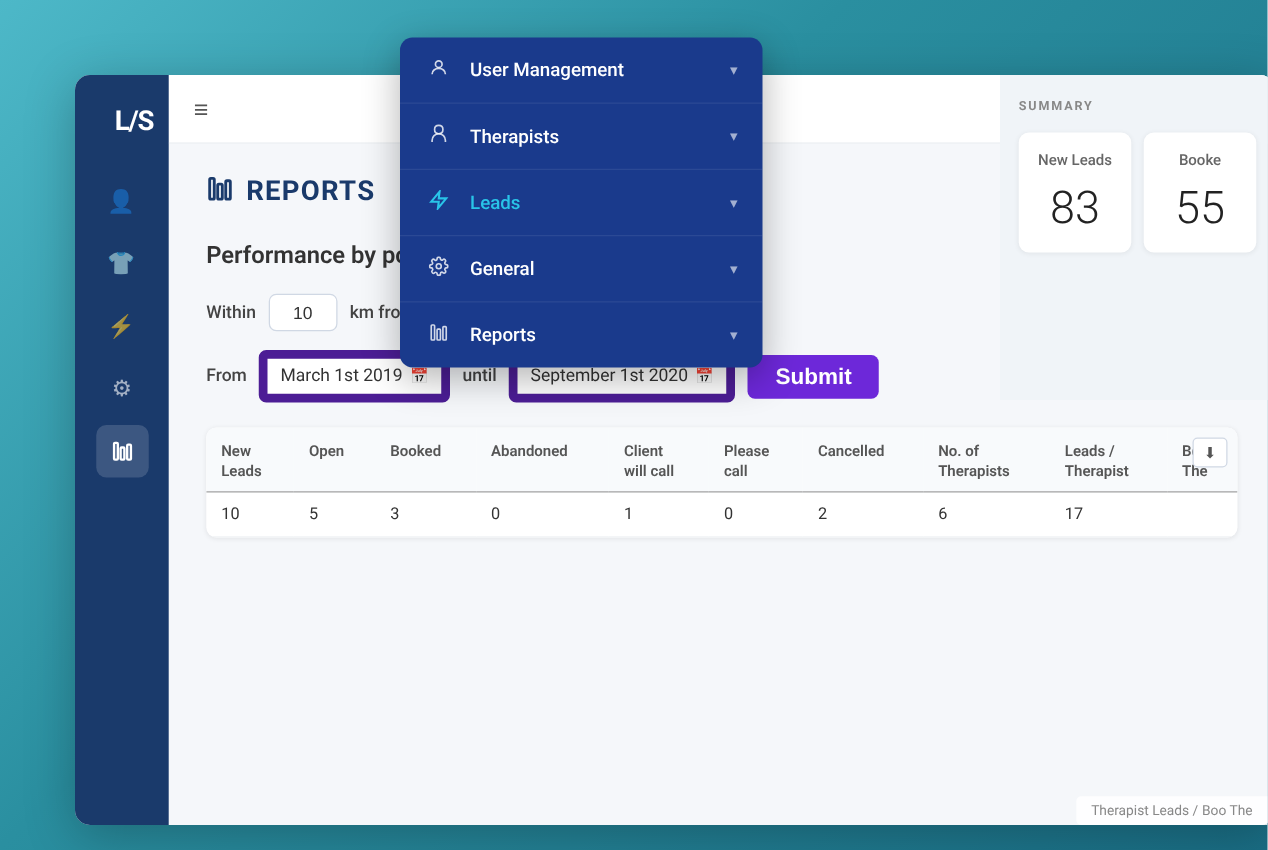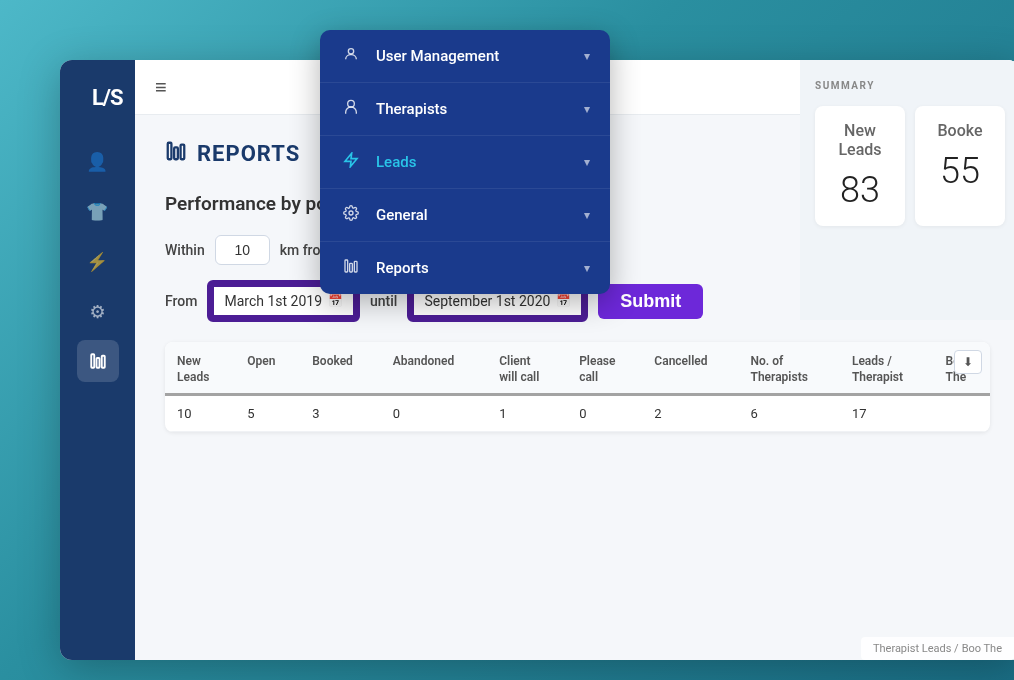--- a/index.html
+++ b/index.html
@@ -228,21 +228,21 @@
     }
 
     table {
       width: 100%;
       border-collapse: collapse;
       font-size: 13px;
     }
 
     thead tr {
       background: #f8fafc;
-      border-bottom: 3px solid #a3a3a3;
+      border-bottom: 1px solid #a3a3a3;
     }
 
     th {
       padding: 12px 12px 8px;
       text-align: left;
       color: #555;
       font-weight: 600;
       font-size: 12px;
       vertical-align: top;
       line-height: 1.3;
@@ -258,21 +258,21 @@
     .summary-card {
       flex: 1;
       background: white;
       border-radius: 8px;
       padding: 15px;
       text-align: center;
       box-shadow: 0 1px 4px rgba(0,0,0,0.06);
     }
 
     .summary-card-label {
-      font-size: 16px;
+      font-size: 12px;
       color: #666;
       margin-bottom: 10px;
       font-weight: 500;
     }
 
     .summary-card-value {
       font-size: 36px;
       font-weight: 300;
       color: #222;
     }

